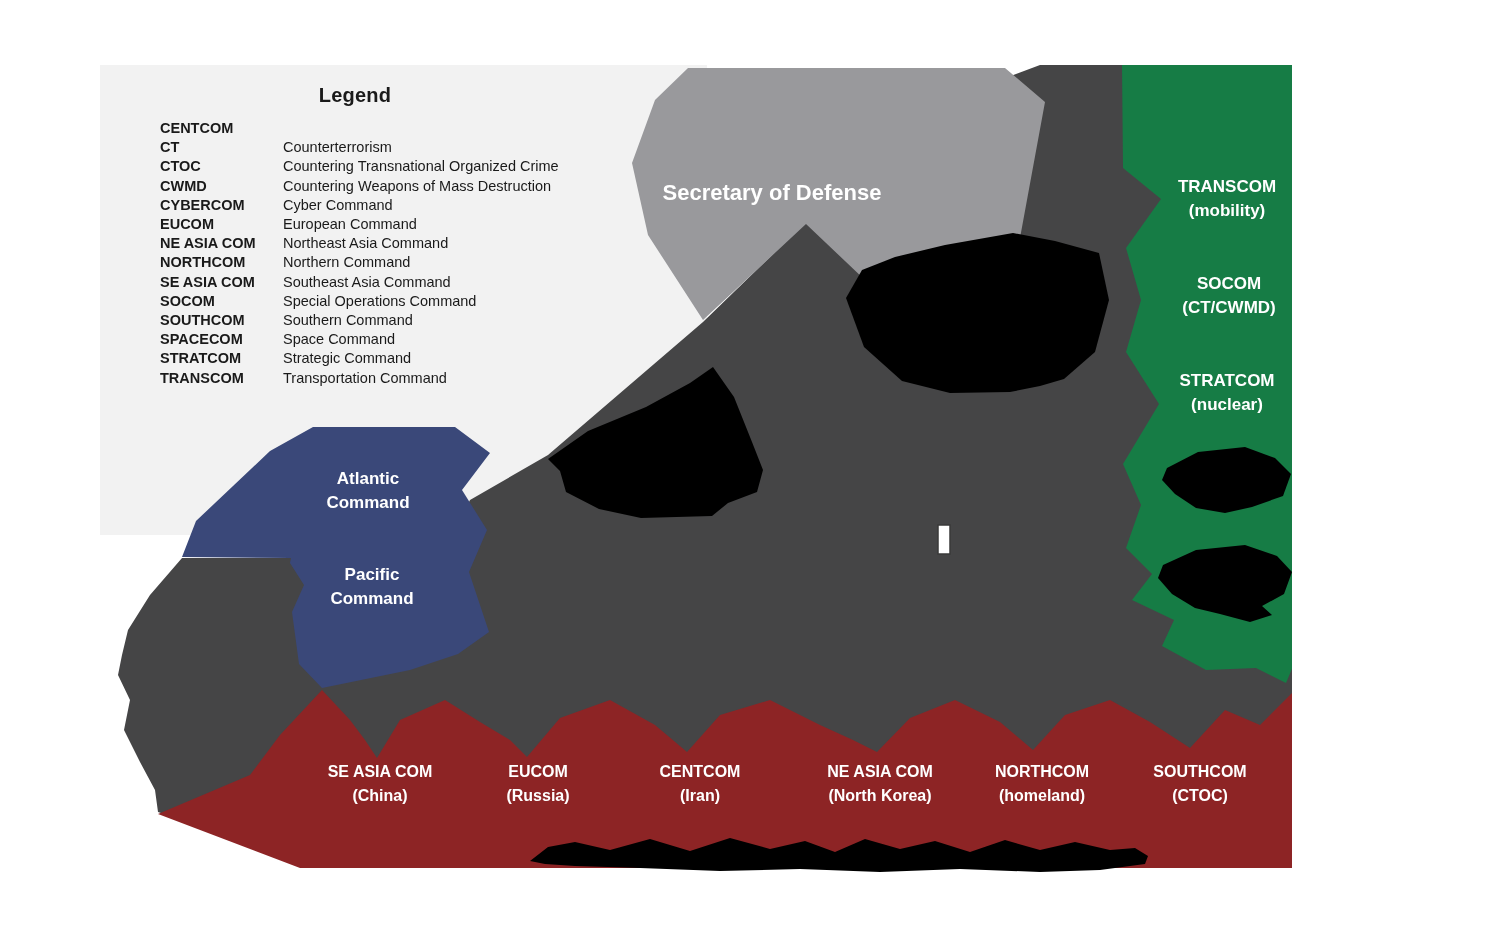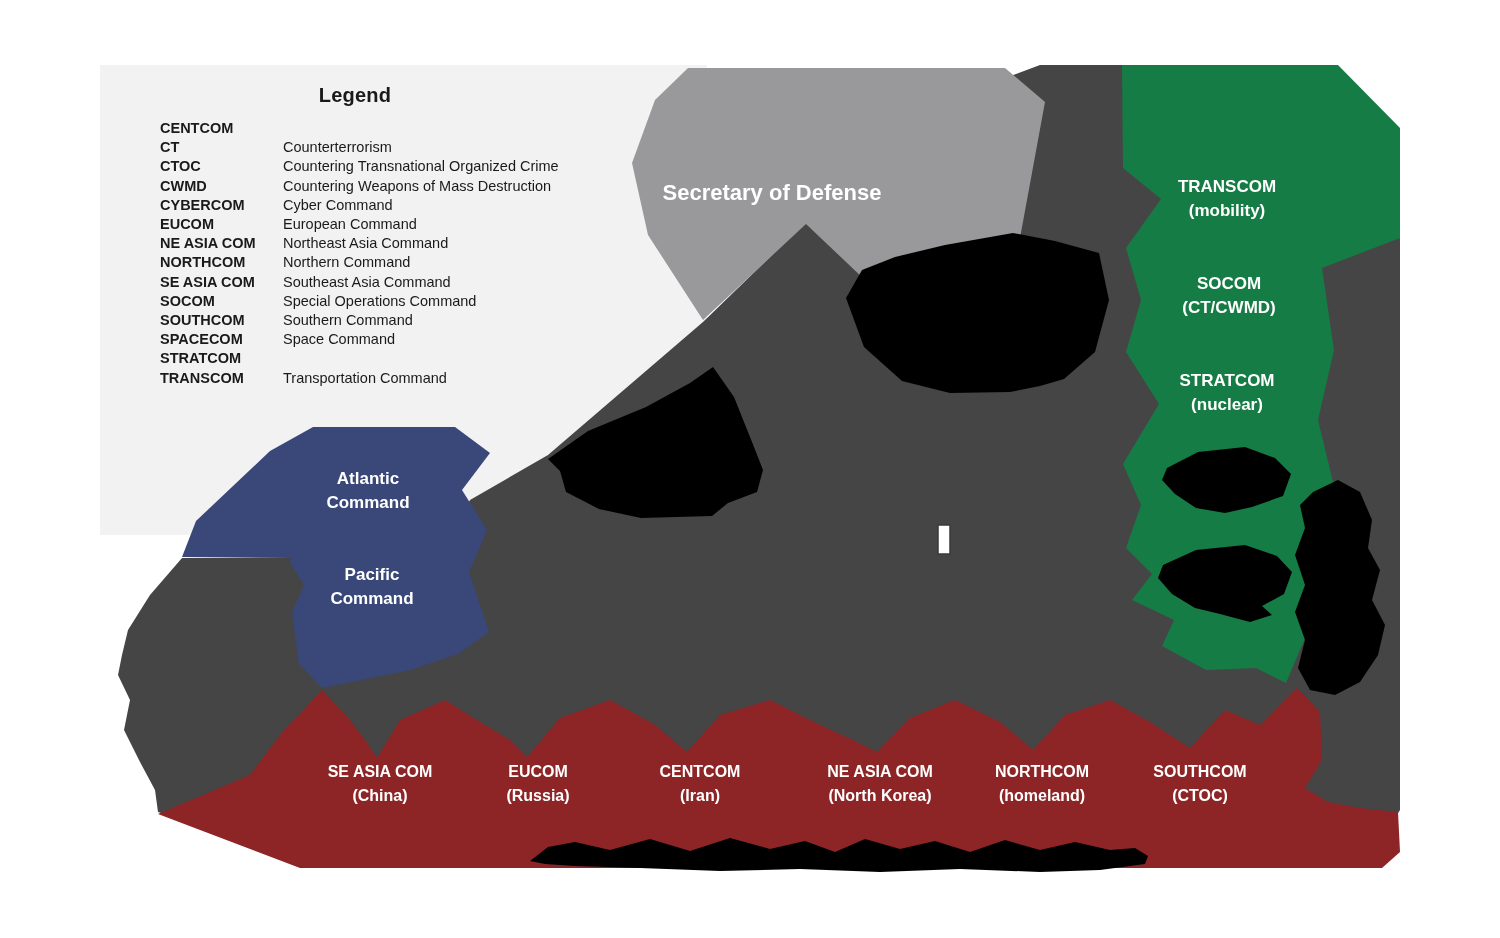--- a/index.html
+++ b/index.html
@@ -1,17 +1,17 @@
 <!DOCTYPE html>
 <html><head>
 <meta charset="utf-8">
 <style>
   html,body{margin:0;padding:0;background:#ffffff;}
   #stage{
-    position:relative;width:1500px;height:938px;overflow:hidden;background:#ffffff;
+    position:relative;width:1292px;height:938px;overflow:hidden;background:#ffffff;
     font-family:"Liberation Sans",sans-serif;
   }
   #blobs{position:absolute;left:0;top:0;width:1500px;height:938px;}
   
   .legend-title{
     position:absolute;left:160px;top:84px;width:390px;text-align:center;
     font-size:20px;font-weight:bold;color:#1a1a1a;letter-spacing:.2px;
   }
   .legend-rows{position:absolute;left:160px;top:119px;width:480px;}
   .lrow{display:flex;font-size:14.5px;line-height:19.2px;color:#1a1a1a;}
@@ -122,20 +122,21 @@
     <div class="lrow">
         <span class="abbr">SOUTHCOM</span>
         <span class="def">Southern Command</span>
       </div>
     <div class="lrow">
         <span class="abbr">SPACECOM</span>
         <span class="def">Space Command</span>
       </div>
     <div class="lrow">
         <span class="abbr">STRATCOM</span>
+        <span class="def">Strategic Command</span>
       </div>
     <div class="lrow">
         <span class="abbr">TRANSCOM</span>
         <span class="def">Transportation Command</span>
       </div>
   </div>
 
   <div class="lbl secdef" style="left:772px;top:180px;">Secretary of Defense</div>
 
   <div class="lbl" style="left:1227px;top:175px;">

